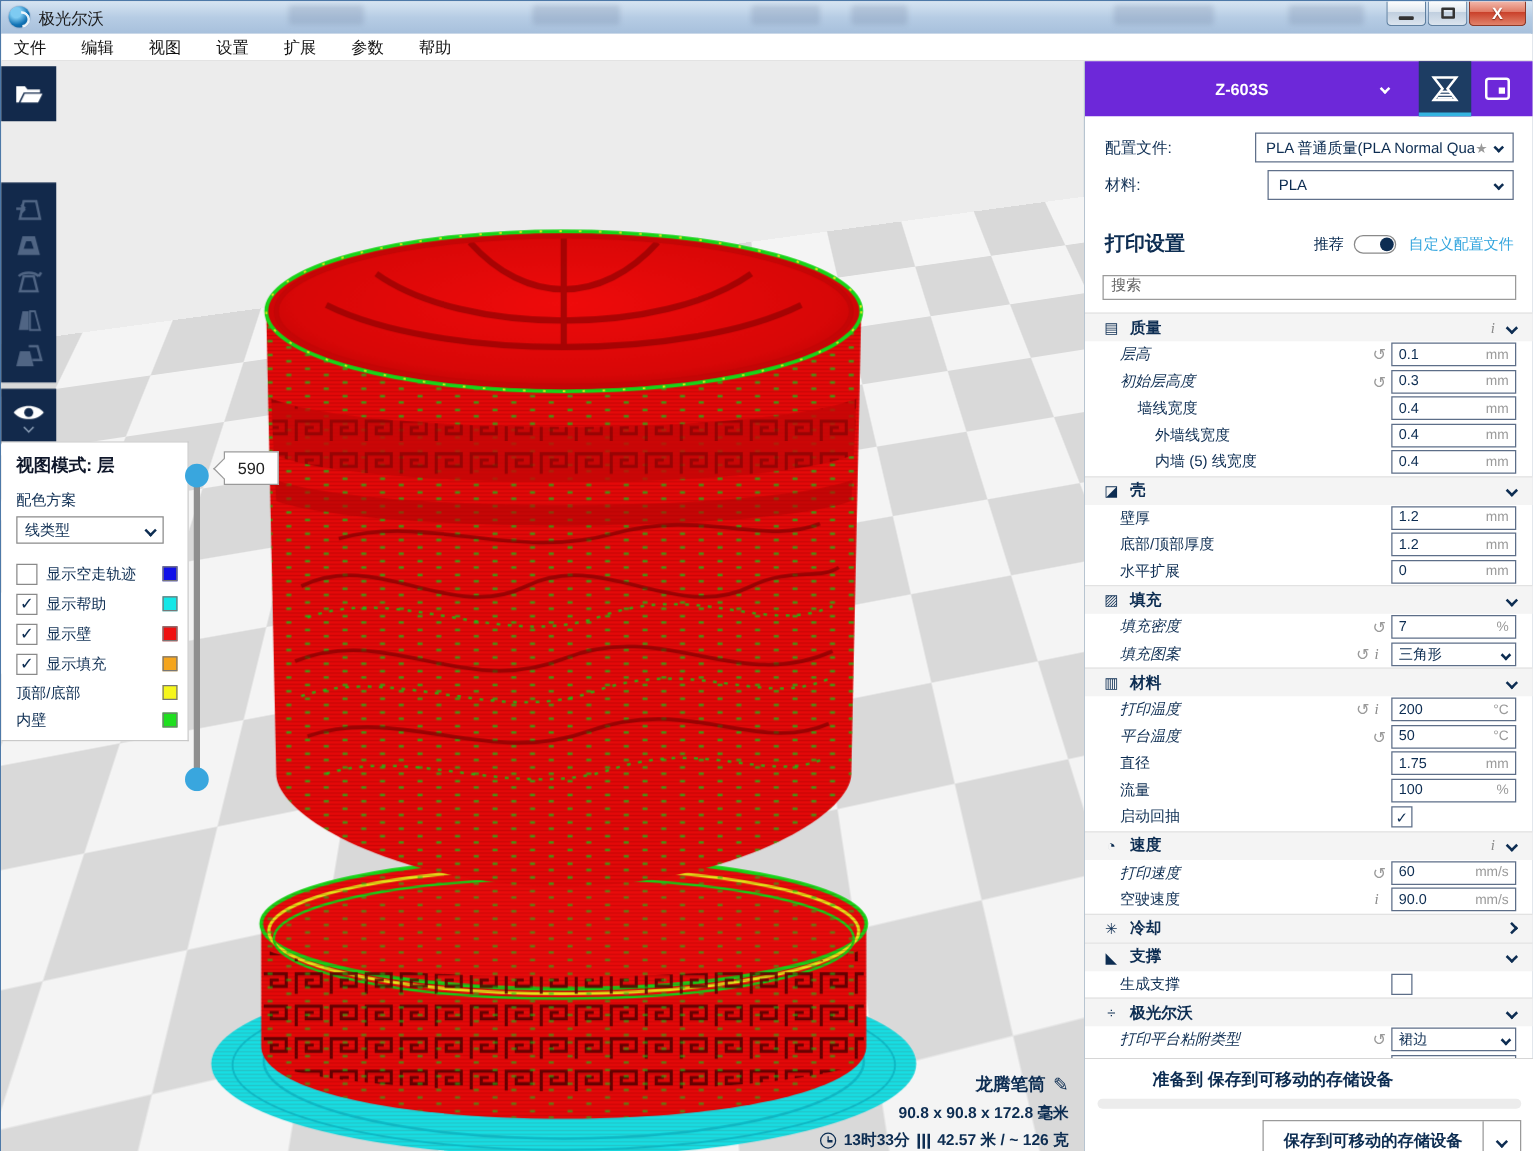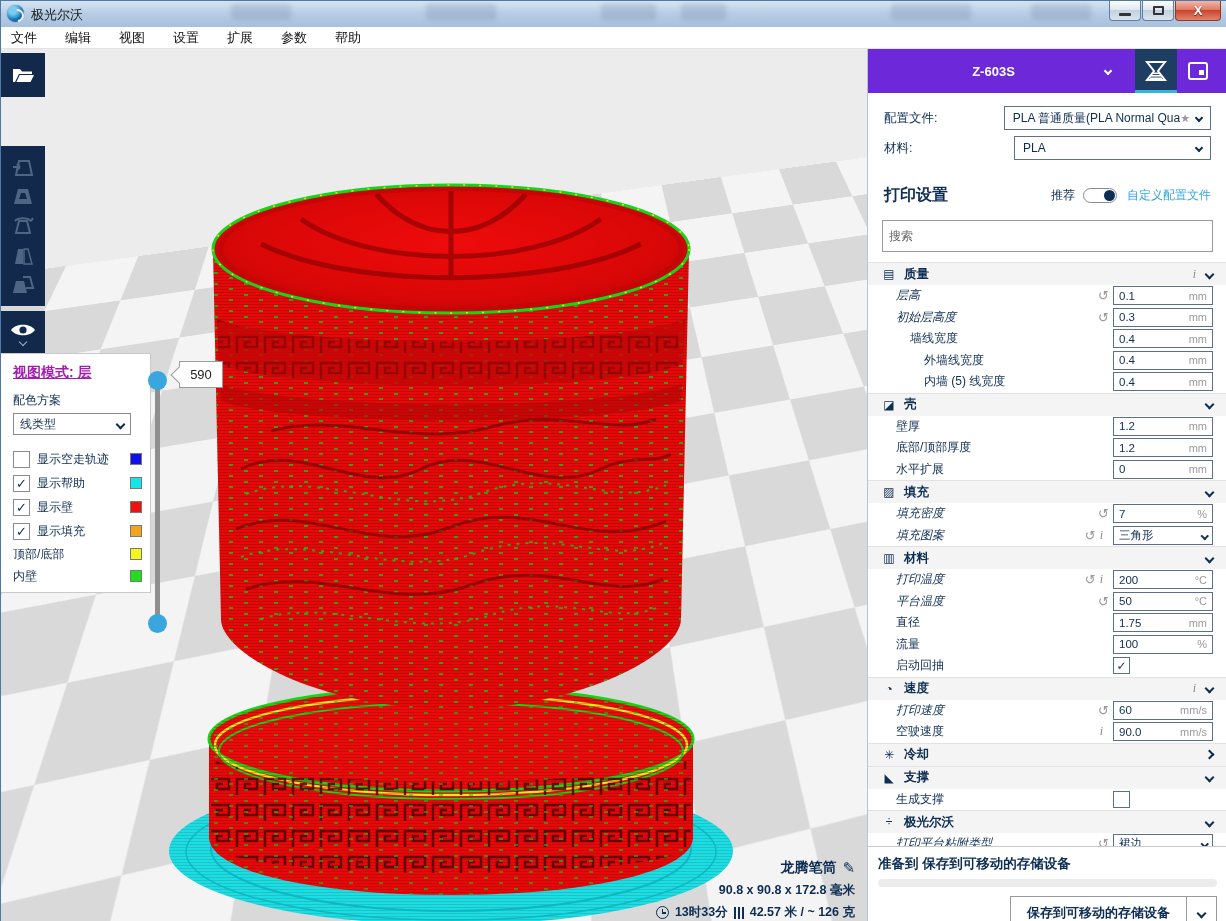--- a/index.html
+++ b/index.html
@@ -42,21 +42,21 @@
   .toolbtn { position:absolute; left:0; width:44px; background:#12294b; display:flex; align-items:center; justify-content:center; }
   .tb-open { top:4px; height:44px; }
   .tb-group { top:97px; height:160px; flex-direction:column; justify-content:space-around; padding:6px 0; }
   .tb-eye { top:262px; height:44px; flex-direction:column; }
   .tool-ic { opacity:.5; }
   .eye-chev { width:6px; height:6px; border-right:1.5px solid #9fb2c8; border-bottom:1.5px solid #9fb2c8; transform:rotate(45deg); margin-top:1px; }
 
   
   .viewpanel { position:absolute; left:0; top:304px; width:150px; height:240px; background:#fff;
     border:1px solid #c9c9c9; border-left:none; padding:10px 8px 8px 12px; }
-  .vp-title { font-size:14px; font-weight:bold; color:#a21caf; margin-bottom:10px;text-decoration:underline; }
+  .vp-title { font-size:14px; font-weight:bold; color:#0f172a; margin-bottom:10px; }
   .vp-sub { font-size:12px; color:#0d2d52; margin-bottom:4px; }
   .vp-select { width:118px; height:22px; border:1px solid #8a8a8a; display:flex; align-items:center; padding:0 6px; margin-bottom:12px; }
   .vp-select .val { font-size:12px; color:#0d2d52; flex:1; }
   .vrow { display:flex; align-items:center; height:24px; }
   .cb { width:17px; height:17px; border:1px solid #8a8a8a; background:#fff; display:flex; align-items:center; justify-content:center;
     font-size:13px; color:#0d2d52; font-weight:bold; flex:none; }
   .vrow .lbl { font-size:12px; color:#0d2d52; margin-left:7px; flex:1; white-space:nowrap; }
   .chip { width:12px; height:12px; border:1px solid #777; flex:none; }
   .lrow { display:flex; align-items:center; height:22px; }
   .lrow .lbl { font-size:12px; color:#0d2d52; flex:1; }
@@ -111,21 +111,21 @@
   .combo .star { color:#9a9a9a; font-size:11px; margin-right:6px; }
   .combo .chev { width:6px; height:6px; }
 
   .ps-head { display:flex; align-items:center; padding:16px 16px 6px 16px; }
   .ps-title { font-size:16px; font-weight:bold; color:#0d2d52; flex:1; }
   .rec-label { font-size:12px; color:#0d2d52; margin-right:8px; }
   .toggle { width:34px; height:15px; border-radius:8px; border:1px solid #8a8a8a; background:#fff; position:relative; margin-right:10px; }
   .toggle .knob { position:absolute; right:1px; top:1px; width:11px; height:11px; border-radius:50%; background:#0d2d52; }
   .custom-link { font-size:12px; color:#33a5de; }
 
-  .searchbox { margin:8px 14px 10px 14px; height:32px; border:1px solid #9a9a9a; display:flex; align-items:center; padding:0 6px; }
+  .searchbox { margin:8px 14px 10px 14px; height:20px; border:1px solid #9a9a9a; display:flex; align-items:flex-start; padding:0 6px; }
   .searchbox input { border:none; outline:none; width:100%; font-size:12px; color:#444; font-family:inherit; background:transparent; }
   .searchbox input::placeholder { color:#666; }
 
   .settings { }
   .shead { height:23px; display:flex; align-items:center; background:#f4f4f4; border-top:1px solid #e2e2e2; padding:0 14px 0 12px; }
   .sicon { width:18px; font-size:12px; color:#0d2d52; margin-right:6px; text-align:center; }
   .slabel { font-size:12.5px; font-weight:bold; color:#0d2d52; flex:1; }
   .iinfo { font-family:"Liberation Serif",serif; font-style:italic; font-size:12px; color:#8a8a8a; margin-right:10px; }
   .chev.right { transform:rotate(-45deg); }
   .srow { height:21.5px; display:flex; align-items:center; padding:0 14px 0 0; }
@@ -135,21 +135,21 @@
   .reset { font-size:13px; color:#9a9a9a; margin-right:4px; line-height:1; }
   .vbox { width:100px; height:19px; border:1px solid #5d6e88; display:flex; align-items:center; padding:0 5px; background:#fff; flex:none; }
   .vbox .v { font-size:11.5px; color:#0d2d52; flex:1; }
   .vbox .u { font-size:11px; color:#9a9a9a; }
   .vbox.sel .chev { width:5.5px; height:5.5px; }
   .scb { width:17px; height:17px; border:1px solid #5d6e88; display:flex; align-items:center; justify-content:center;
     font-size:12px; font-weight:bold; color:#0d2d52; background:#fff; }
   .cbslot { width:100px; display:flex; flex:none; }
 
   .rfooter { position:absolute; left:0; bottom:0; width:100%; height:76px; border-top:1px solid #c9c9c9; padding:8px 10px 0 10px; background:#fff; }
-  .rf-title { font-size:13.5px; font-weight:bold; color:#0d2d52; }
+  .rf-title { font-size:13.5px; font-weight:bold; color:#0d2d52;margin-left:44px; }
   .rf-bar { margin-top:6px; height:8px; background:#ececec; border-radius:4px; }
   .rf-btnrow { display:flex; justify-content:flex-end; margin-top:9px; }
   .save-btn { height:34px; border:1px solid #9a9a9a; background:#fff; display:flex; align-items:center; }
   .save-btn .txt { font-size:13px; font-weight:bold; color:#0d2d52; padding:0 16px; }
   .save-btn .split { width:30px; height:100%; border-left:1px solid #9a9a9a; display:flex; align-items:center; justify-content:center; }
 </style>
 </head>
 <body>
 
 <div class="app">

